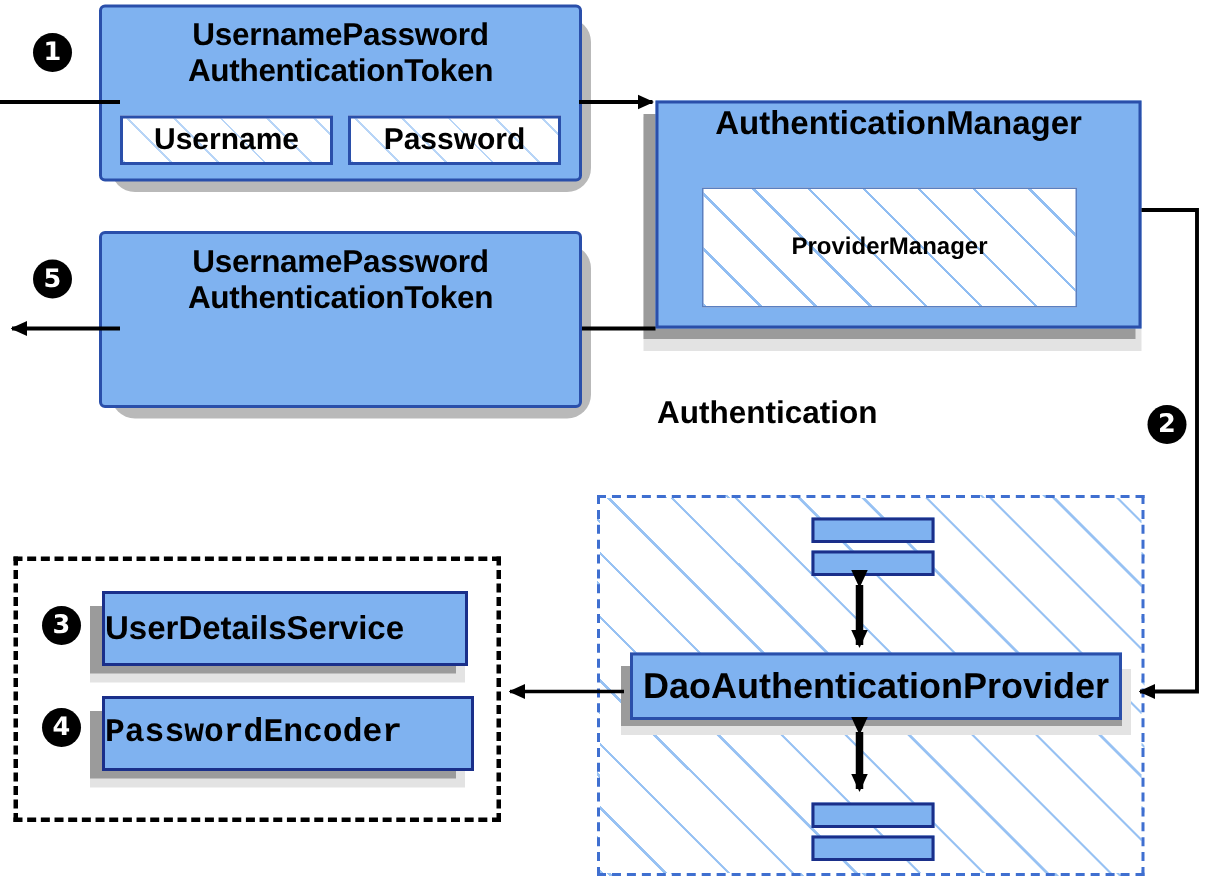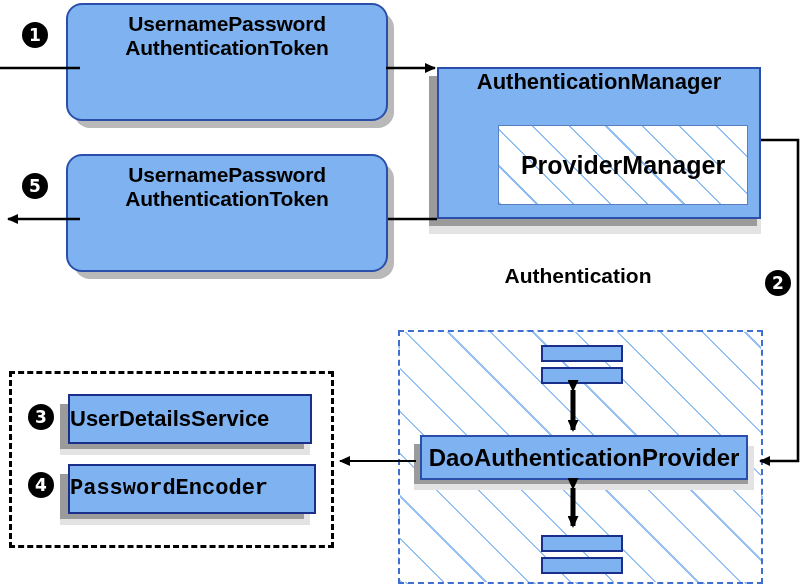--- a/index.html
+++ b/index.html
@@ -33,21 +33,21 @@
 
   
   .token-shadow {
     background: #b9b9b9;
     border-radius: 16px;
     z-index: 5;
   }
   .token-box {
     background: #7FB2F0;
     border: 2px solid #2a4faa;
-    border-radius: 16px;
+    border-radius: 4px;
     box-sizing: border-box;
     z-index: 10;
   }
   .token-title {
     text-align: center;
     font-weight: bold;
     font-size: 21px;
     color: #000;
     line-height: 1.12;
     padding-top: 7px;
@@ -96,23 +96,22 @@
 
   
   .hatch-panel {
     background: #ffffff;
     border: 1px solid #5a7fc0;
     box-sizing: border-box;
     background-image: repeating-linear-gradient(
         45deg, rgba(125,178,240,0.85) 0px, rgba(125,178,240,0.85) 1.6px,
         rgba(255,255,255,0) 1.6px, rgba(255,255,255,0) 26px);
     display: flex; align-items: center; justify-content: center;
-    font-weight: bold; font-size: 25px; color: #000;
+    font-weight: bold; font-size: 16px; color: #000;
     z-index: 12;
-    margin-left: 30px;
   }
 
   
   .dashed-blue {
     border: 2px dashed #3f6fd0;
     box-sizing: border-box;
     background-color: #ffffff;
     background-image: repeating-linear-gradient(
         45deg, rgba(125,178,240,0.8) 0px, rgba(125,178,240,0.8) 1.6px,
         rgba(255,255,255,0) 1.6px, rgba(255,255,255,0) 30px);
@@ -142,21 +141,21 @@
     box-sizing: border-box;
     text-align: left;
     font-weight: bold;
     font-size: 22px;
     color: #000;
     line-height: 46px;
     z-index: 10;
   }
 
   .section-label {
-    text-align: center;
+    text-align: left;
     font-weight: bold;
     font-size: 21px;
     color: #000;
     line-height: 1.12;
     z-index: 20;
   }
 
   svg.wires { position: absolute; left: 0; top: 0; z-index: 30; pointer-events: none; }
 </style>
 </head>
@@ -199,20 +198,24 @@
   <div class="abs badge" style="left:765px; top:270px;">2</div>
   <div class="abs badge" style="left:28px; top:404px;">3</div>
   <div class="abs badge" style="left:28px; top:472px;">4</div>
 
   <div class="abs token-shadow" style="left:74px; top:12px; width:320px; height:116px;"></div>
   <div class="abs token-box" style="left:66px; top:3px; width:322px; height:118px;">
     <div class="token-title">
       <div>UsernamePassword</div>
       <div>AuthenticationToken</div>
     </div>
+    <div class="token-fields">
+      <div class="field-box">Username</div>
+      <div class="field-box">Password</div>
+    </div>
   </div>
 
   <div class="abs token-shadow" style="left:74px; top:163px; width:320px; height:116px;"></div>
   <div class="abs token-box" style="left:66px; top:154px; width:322px; height:118px;">
     <div class="token-title">
       <div>UsernamePassword</div>
       <div>AuthenticationToken</div>
     </div>
     <div class="token-fields">
     </div>

